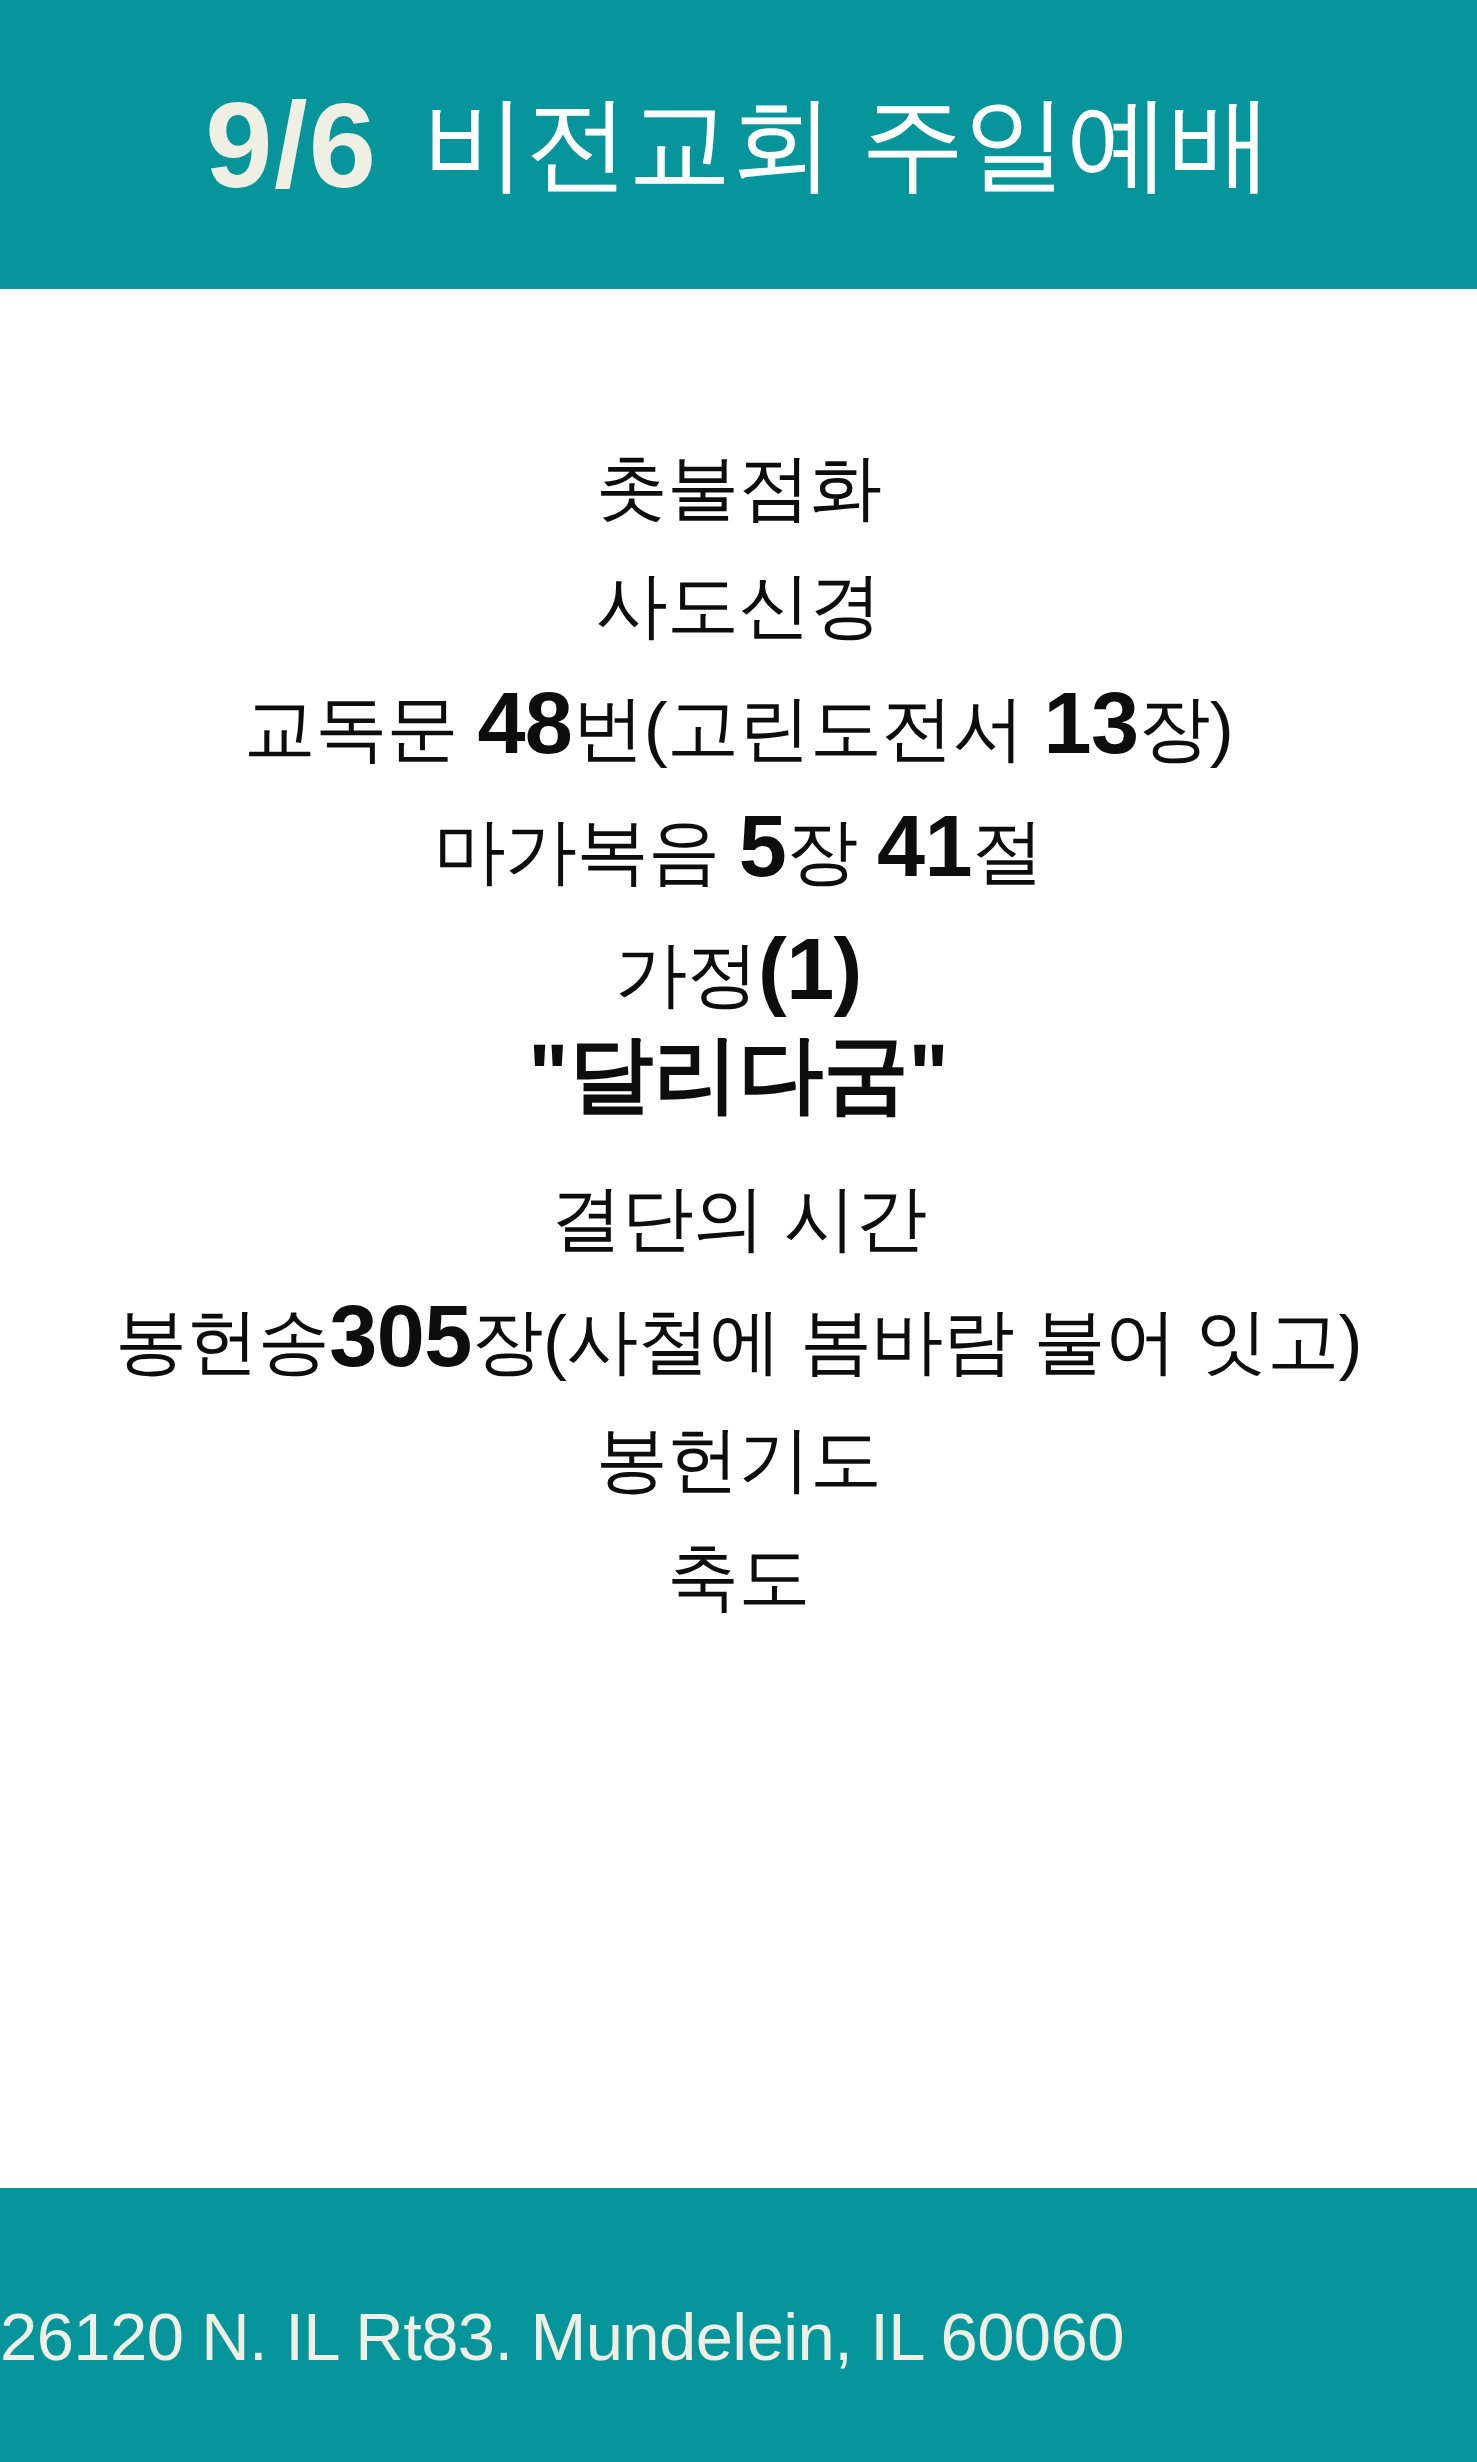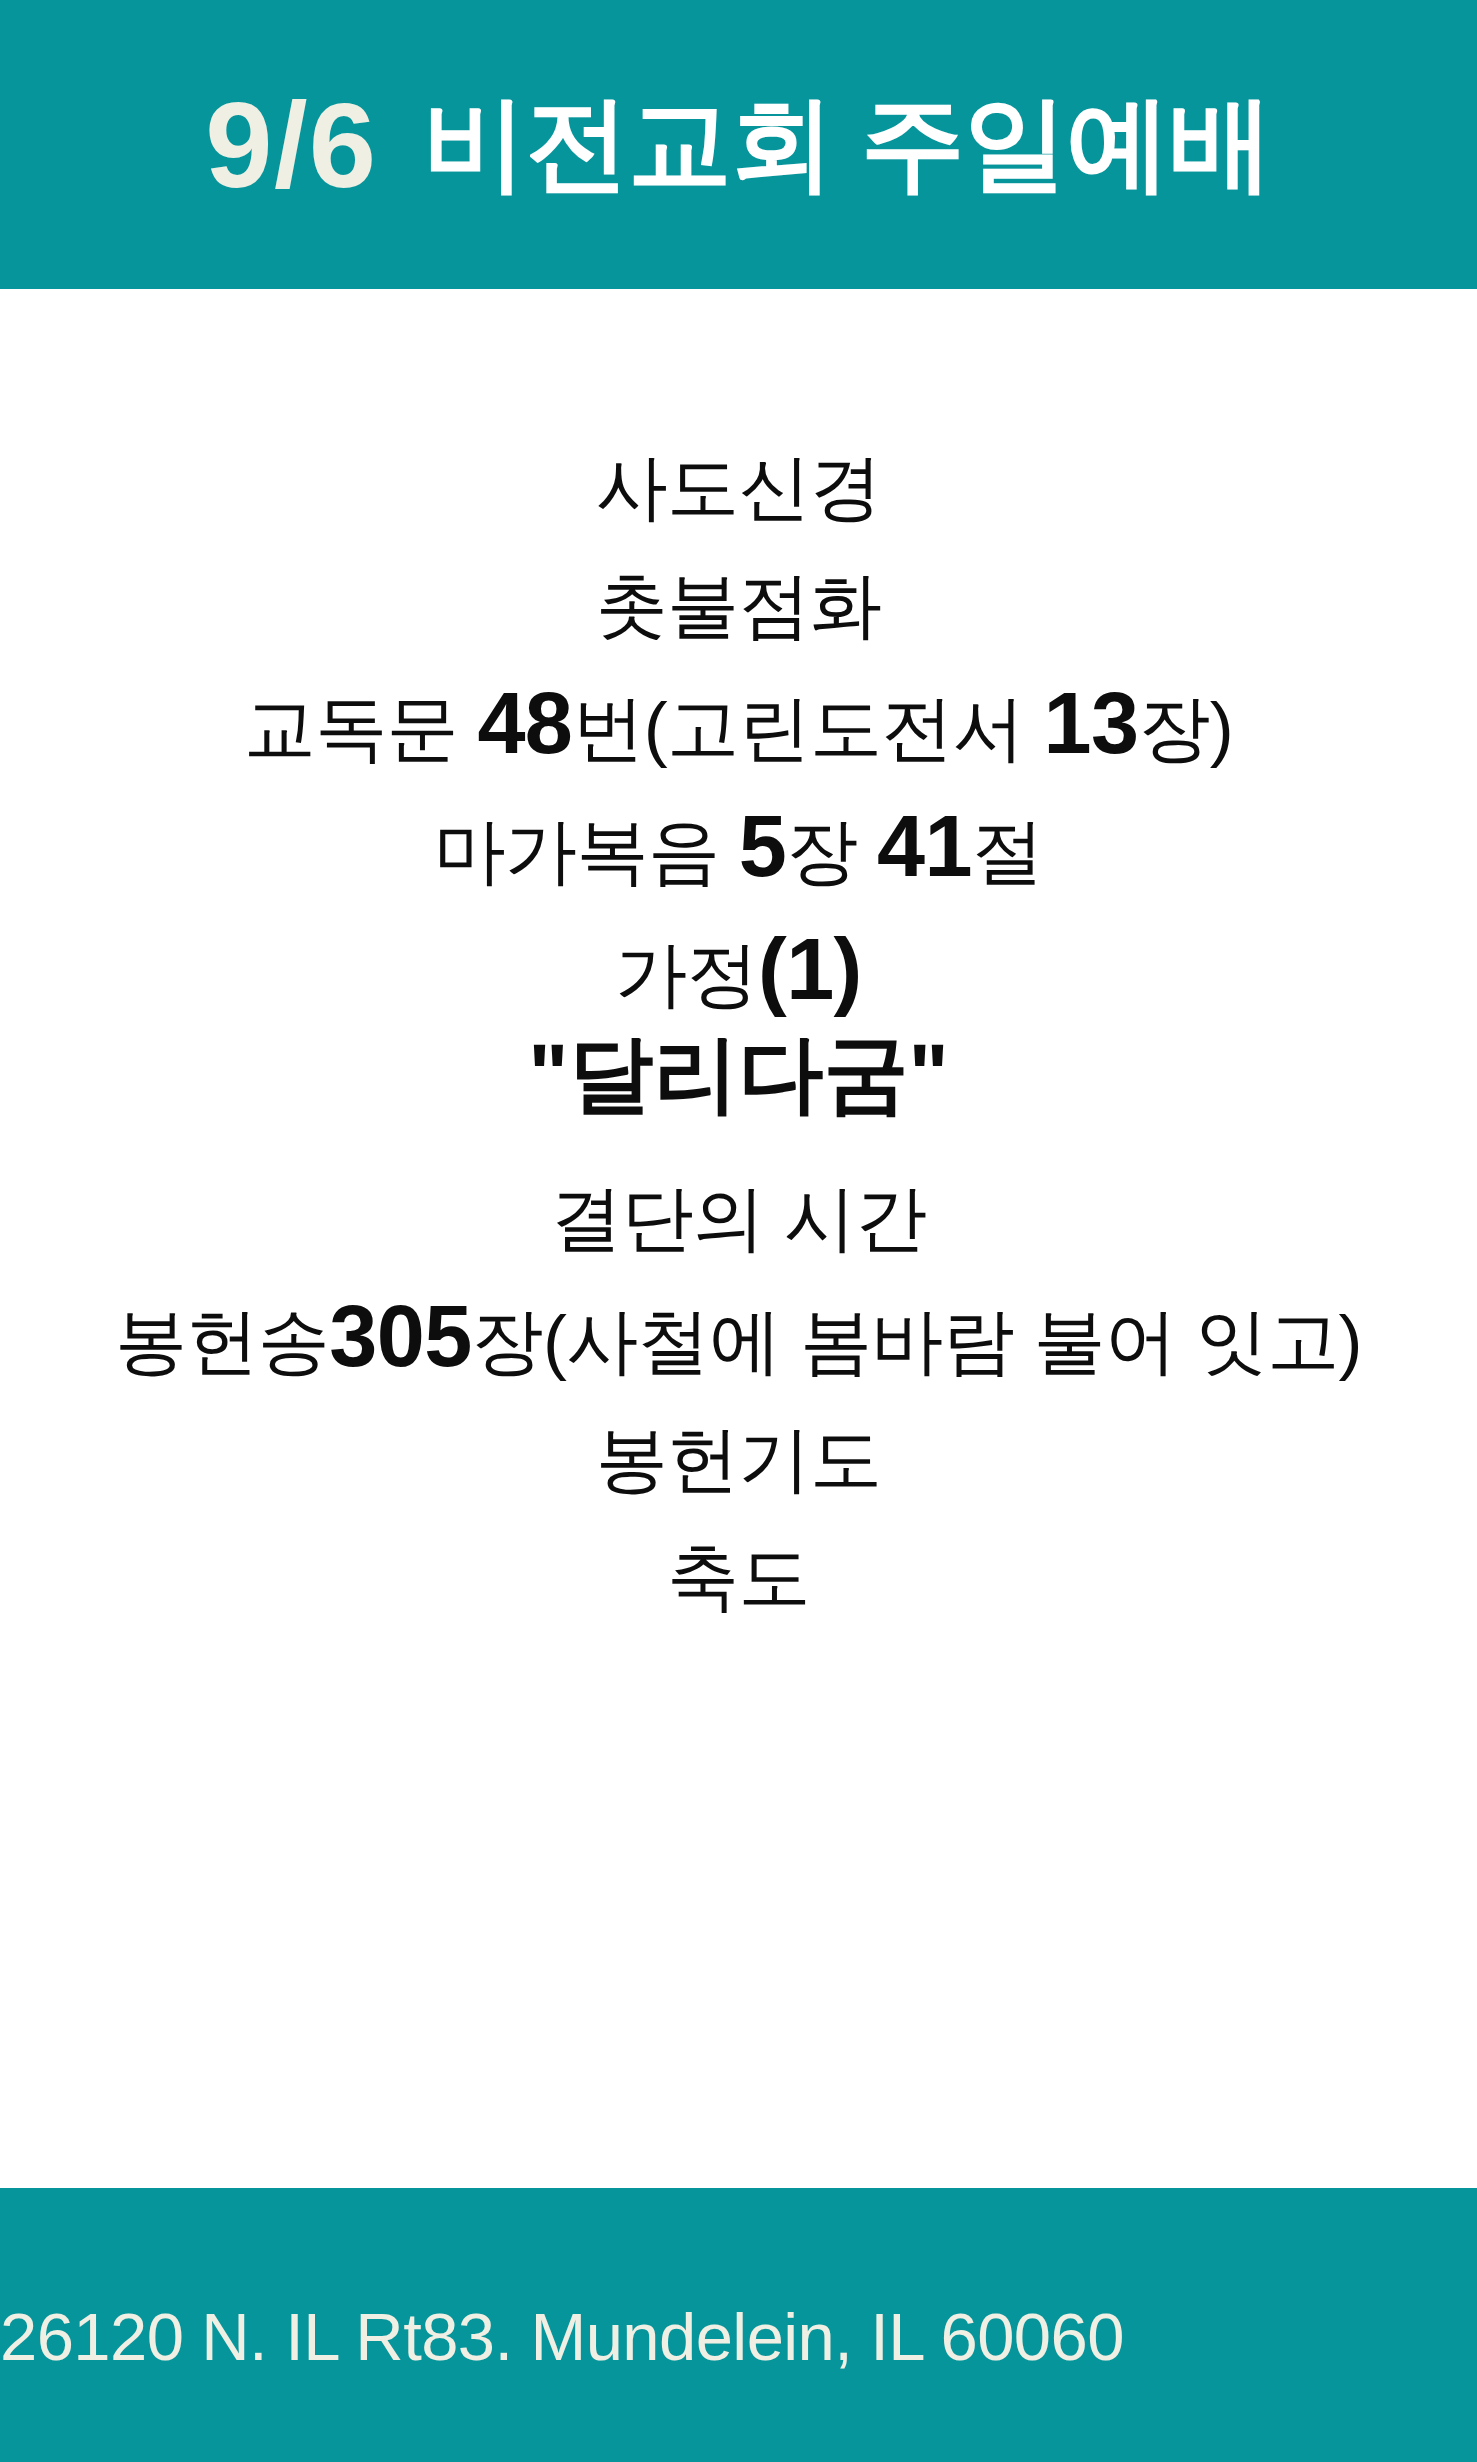--- a/index.html
+++ b/index.html
@@ -10,21 +10,21 @@
   }
   *{margin:0;padding:0;box-sizing:border-box}
   html,body{width:1477px;background:#fff}
   body{font-family:"Liberation Sans",sans-serif;}
   .page{position:relative;width:1477px;height:2462px;background:var(--white);overflow:hidden}
 
   
   .band-top{height:289px;background:var(--teal);display:flex;align-items:center;justify-content:center}
   .band-top h1{display:flex;align-items:flex-start;gap:45px;font-weight:normal}
   .service-date{font-size:121px;font-weight:800;color:var(--cream);letter-spacing:1.3px}
-  .service-title{font-size:104px;font-weight:700;color:var(--white);letter-spacing:-1.3px}
+  .service-title{font-size:104px;font-weight:400;color:var(--white);letter-spacing:-1.3px}
 
   
   .program{height:1899px;padding-top:157px;display:flex;flex-direction:column;align-items:center;background:var(--white)}
   .line{font-size:72px;line-height:83px;color:var(--text);margin-bottom:35px;white-space:nowrap;letter-spacing:-0.6px}
   .line .num{font-weight:800;font-size:1.2em}
   .line.tight{margin-bottom:10px}
   .line.sermon{font-size:85px;line-height:96px;font-weight:900;margin-bottom:55px;letter-spacing:0}
   .line.sermon .num{font-size:1em;font-weight:900}
 
   
@@ -38,22 +38,22 @@
 <div class="page">
 
   <header class="band-top">
     <h1>
       <span class="service-date">9/6</span>
       <span class="service-title">비전교회 주일예배</span>
     </h1>
   </header>
 
   <main class="program">
+      <div class="line"><span class="txt">촛불점화</span></div>
       <div class="line"><span class="txt">사도신경</span></div>
-      <div class="line"><span class="txt">촛불점화</span></div>
       <div class="line"><span class="txt">교독문 </span><span class="num">48</span><span class="txt">번(고린도전서 </span><span class="num">13</span><span class="txt">장)</span></div>
       <div class="line"><span class="txt">마가복음 </span><span class="num">5</span><span class="txt">장 </span><span class="num">41</span><span class="txt">절</span></div>
       <div class="line tight"><span class="txt">가정</span><span class="num">(1)</span></div>
       <div class="line sermon"><span class="num">"달리다굼"</span></div>
       <div class="line"><span class="txt">결단의 시간</span></div>
       <div class="line"><span class="txt">봉헌송</span><span class="num">305</span><span class="txt">장(사철에 봄바람 불어 잇고)</span></div>
       <div class="line"><span class="txt">봉헌기도</span></div>
       <div class="line"><span class="txt">축도</span></div>
     </main>
 

